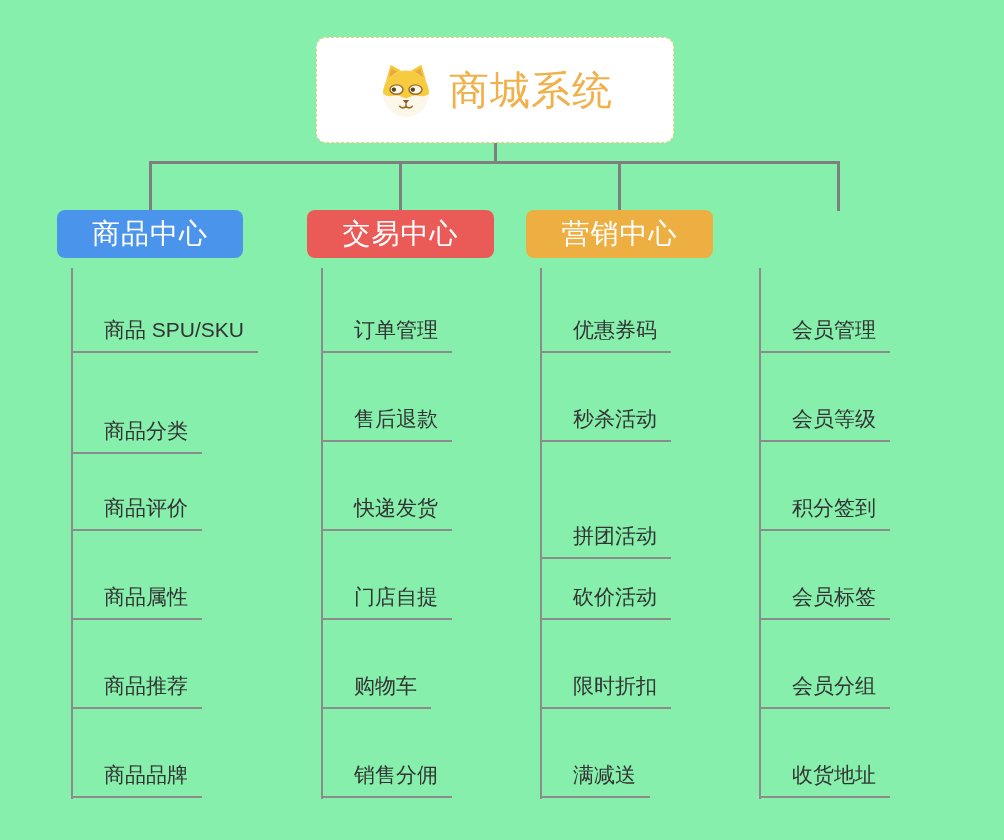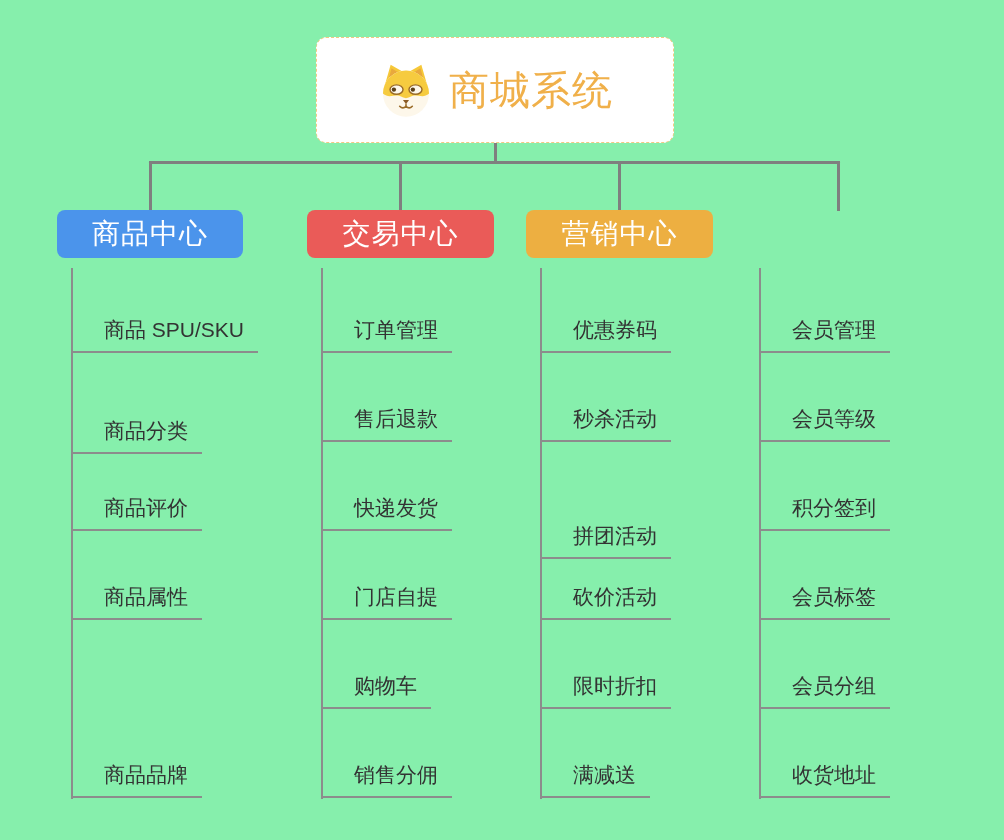--- a/index.html
+++ b/index.html
@@ -108,20 +108,21 @@
 
   <div class="spine spine1"></div>
   <div class="spine spine2"></div>
   <div class="spine spine3"></div>
   <div class="spine spine4"></div>
 
   <div class="leaf" style="left:71px;top:317px;">商品 SPU/SKU</div>
   <div class="leaf" style="left:71px;top:406px;margin-top:12px;">商品分类</div>
   <div class="leaf" style="left:71px;top:495px;">商品评价</div>
   <div class="leaf" style="left:71px;top:584px;">商品属性</div>
+  <div class="leaf" style="left:71px;top:673px;">商品推荐</div>
   <div class="leaf" style="left:71px;top:762px;">商品品牌</div>
 
   <div class="leaf" style="left:321px;top:317px;">订单管理</div>
   <div class="leaf" style="left:321px;top:406px;">售后退款</div>
   <div class="leaf" style="left:321px;top:495px;">快递发货</div>
   <div class="leaf" style="left:321px;top:584px;">门店自提</div>
   <div class="leaf" style="left:321px;top:673px;">购物车</div>
   <div class="leaf" style="left:321px;top:762px;">销售分佣</div>
 
   <div class="leaf" style="left:540px;top:317px;">优惠券码</div>

